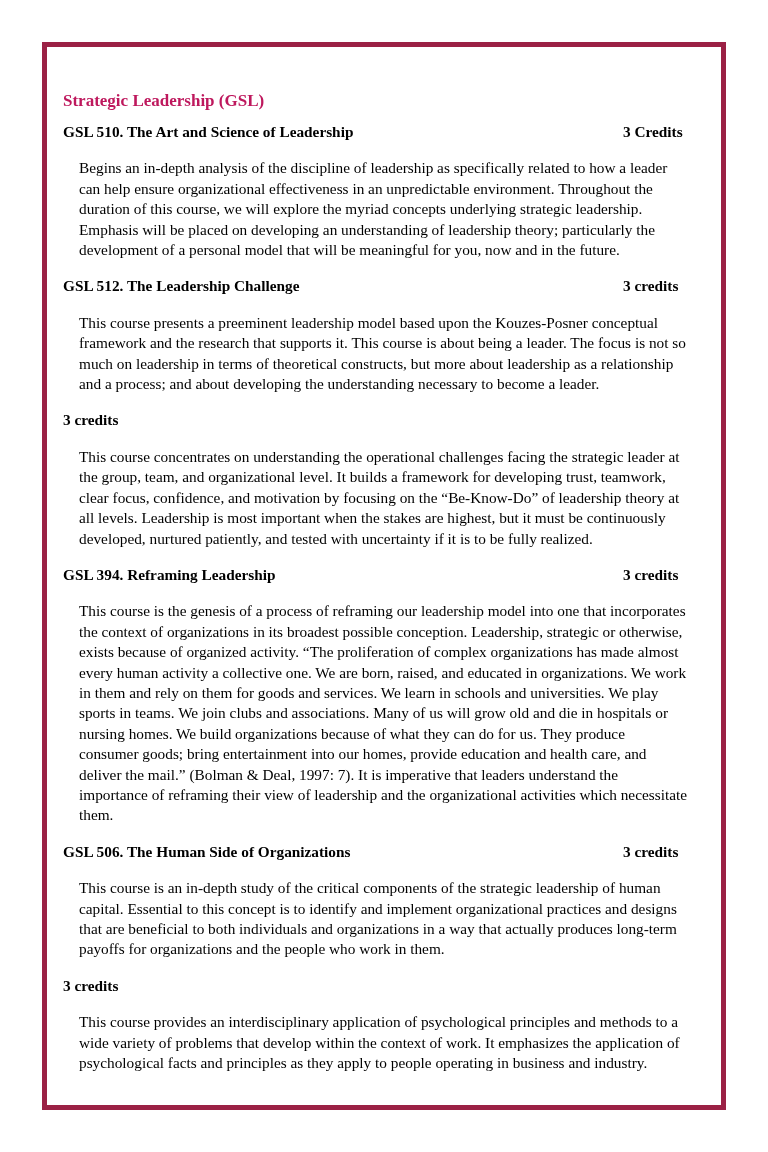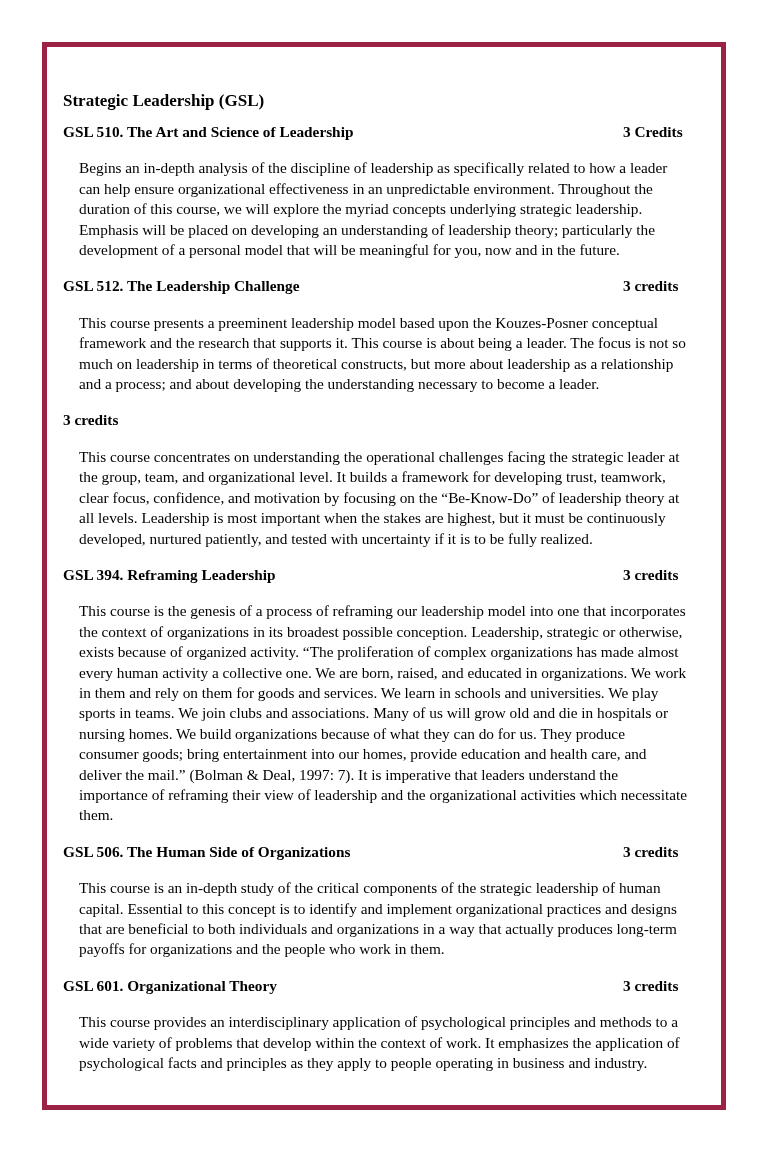--- a/index.html
+++ b/index.html
@@ -7,21 +7,21 @@
   .frame {
     position: absolute; left: 42px; top: 42px; width: 674px; height: 1058px;
     border: 5px solid #9b2145; background: #fff;
   }
   .content {
     position: absolute; left: 63px; top: 90px; width: 640px;
     font-family: "Liberation Serif", serif; color: #000;
     font-size: 15.3px; line-height: 20.4px;
   }
   .section-title {
-    font-weight: bold; color: #000000; font-size: 17px; margin: 0 0 10px 0;
+    font-weight: bold; color: #be185d; font-size: 17px; margin: 0 0 10px 0;
     line-height: 22px;
   }
   .course { margin-bottom: 9px; }
   .course-head { display: flex; font-weight: bold; }
   .course-title { flex: 0 0 auto; width: 560px; }
   .course-credits { flex: 0 0 auto; }
   .course-desc { margin: 16px; }
 </style>
 </head>
 <body>
@@ -65,18 +65,17 @@
   <div class="course">
     <div class="course-head">
       <span class="course-title">GSL 506. The Human Side of Organizations</span>
       <span class="course-credits">3 credits</span>
     </div>
     <p class="course-desc">This course is an in-depth study of the critical components of the strategic leadership of human capital. Essential to this concept is to identify and implement organizational practices and designs that are beneficial to both individuals and organizations in a way that actually produces long-term payoffs for organizations and the people who work in them.</p>
   </div>
 
   <div class="course">
     <div class="course-head">
-      <span class="course-title">GSL 601. Organizational Theory</span>
       <span class="course-credits">3 credits</span>
     </div>
     <p class="course-desc">This course provides an interdisciplinary application of psychological principles and methods to a wide variety of problems that develop within the context of work. It emphasizes the application of psychological facts and principles as they apply to people operating in business and industry.</p>
   </div>
 </div>
 
 </body></html>

